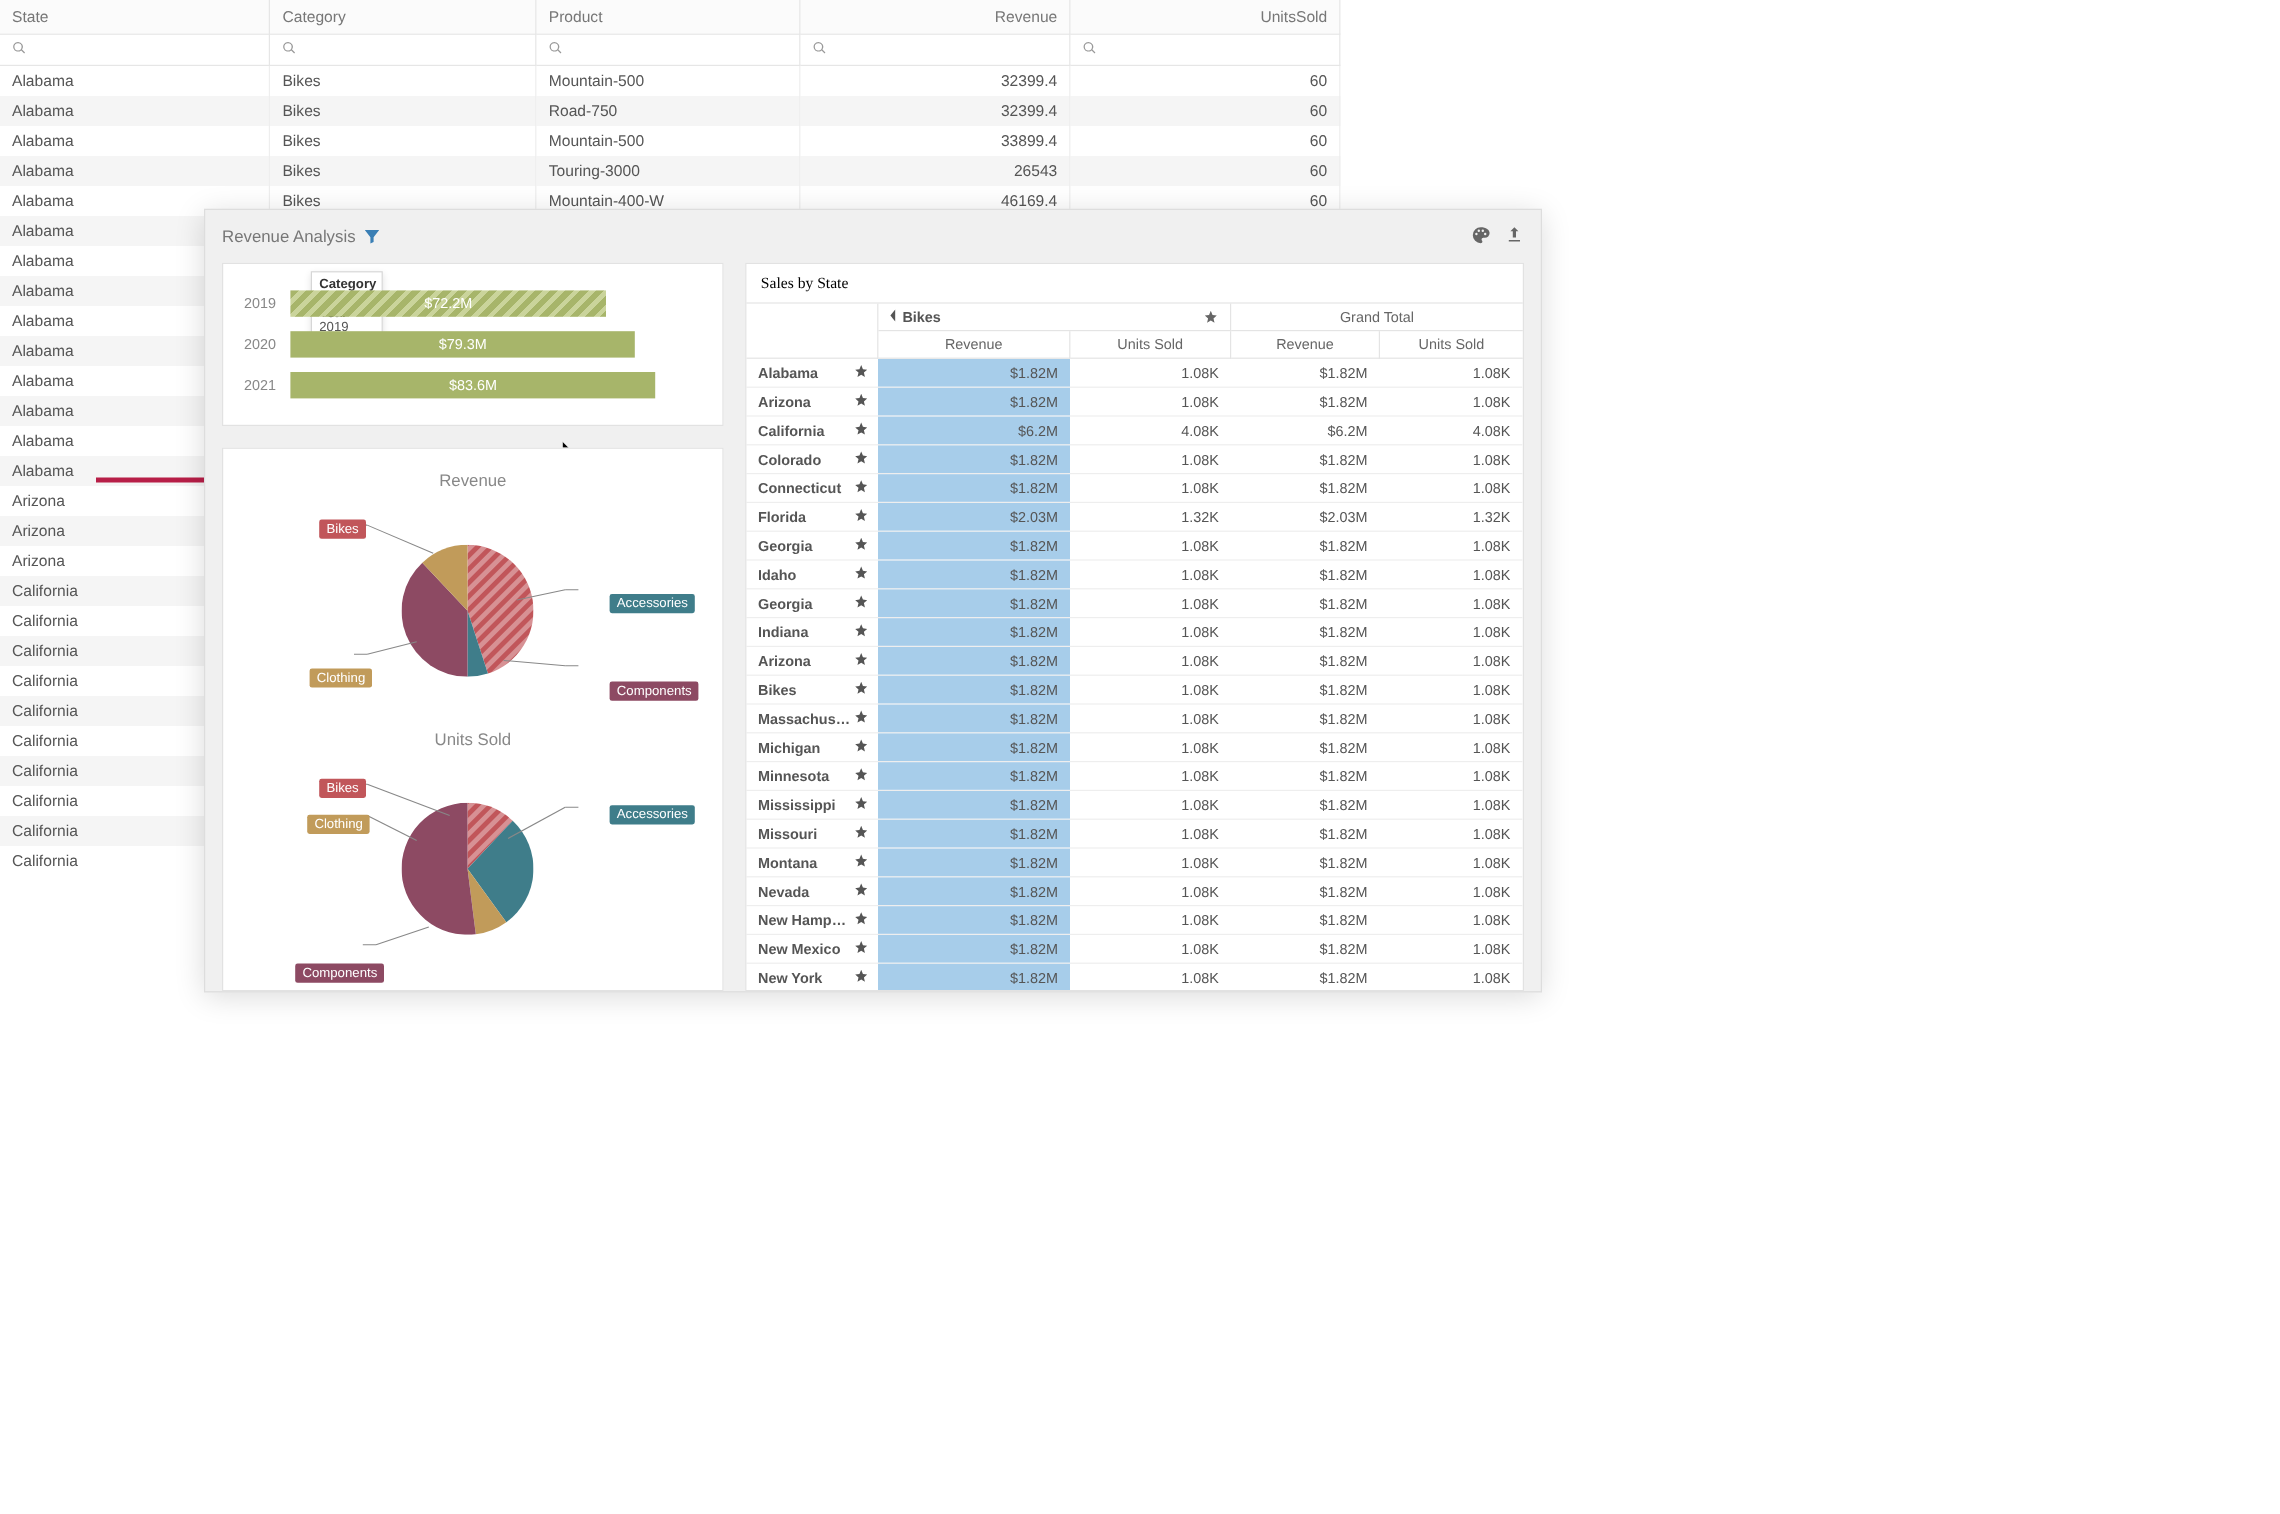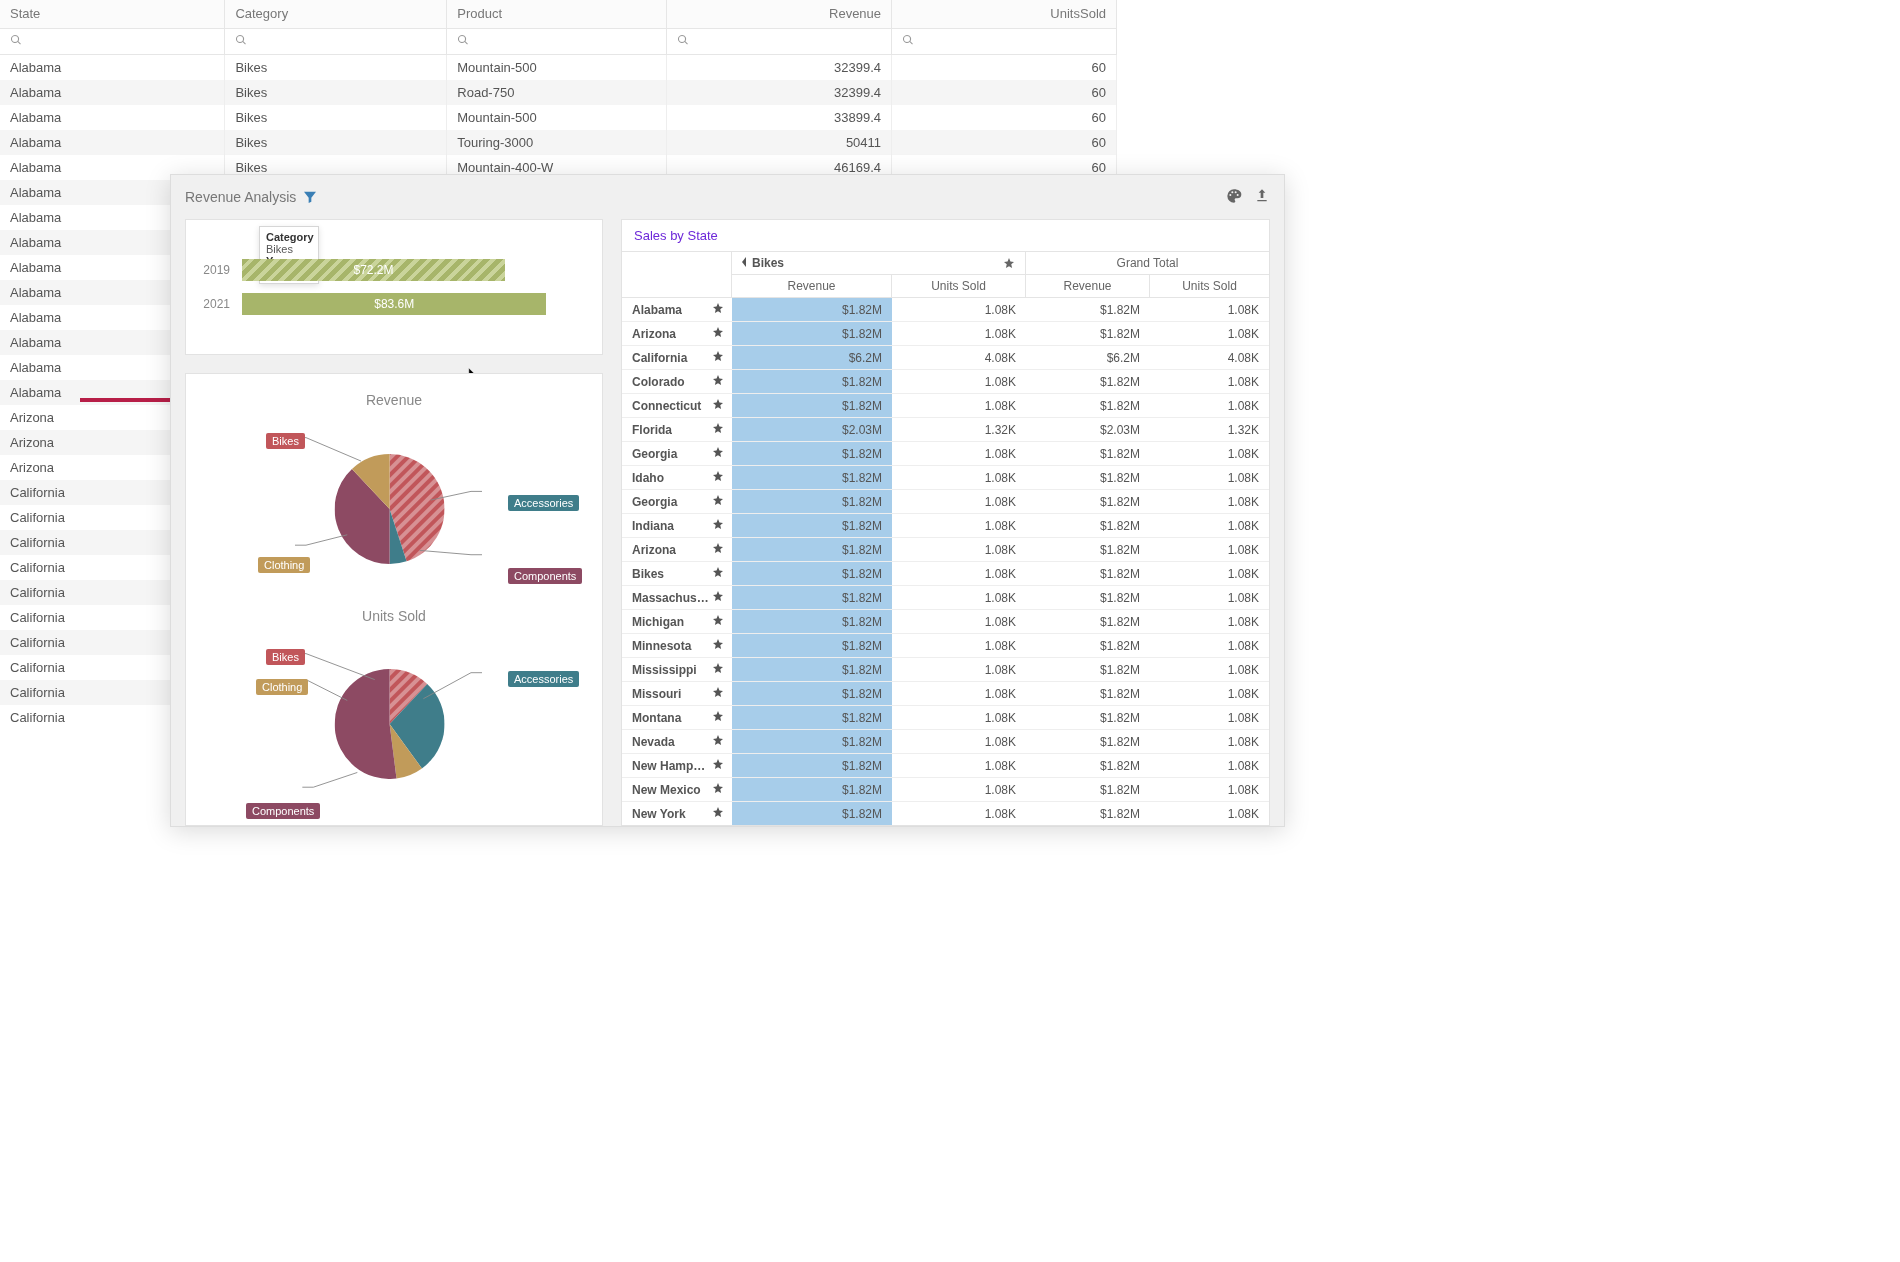--- a/index.html
+++ b/index.html
@@ -58,21 +58,21 @@
 .piecard { flex: 1; padding: 14px 10px; display: flex; flex-direction: column; align-items: center; gap: 8px; overflow: hidden;}
 .pie-title { color:#888; font-size: 14px; margin: 4px 0 6px 0; }
 .pie-wrap { position: relative; width: 100%; height: 200px; }
 .pie { position: absolute; left: 50%; top: 50%; transform: translate(-54%, -50%); }
 .legend { position: absolute; background: var(--lc); color:#fff; font-size: 11px; padding: 2px 6px; border-radius: 2px;}
 .leader { position: absolute; width:100%; height:100%; top:0; left:0; pointer-events:none; }
 .leader line { stroke:#888; stroke-width:1;}
 
 
 .sales { height: 100%; display: flex; flex-direction: column; }
-.sales-title { padding: 8px 12px; color:#6d28d9; font-size: 13px; }
+.sales-title { padding: 8px 12px; color:#000000; font-size: 13px; font-family: Liberation Serif, serif; }
 .sales-head { display: grid; grid-template-columns: 110px 160px 134px 124px 119px; border-top:1px solid #e4e4e4;}
 .sh-state { grid-row: 1 / span 2; border-right:1px solid #e4e4e4; border-bottom:1px solid #e4e4e4; }
 .sh-bikes { grid-column: 2 / span 2; display:flex; align-items:center; justify-content:space-between; padding: 4px 10px; border-bottom:1px solid #e4e4e4; border-right:1px solid #e4e4e4; color:#555; font-weight:600; font-size:12px;}
 .sh-grand { grid-column: 4 / span 2; text-align:center; padding: 4px 10px; border-bottom:1px solid #e4e4e4; color:#666; font-size:12px;}
 .sh-sub { text-align:center; padding: 4px 6px; border-right:1px solid #e4e4e4; border-bottom:1px solid #e4e4e4; color:#666; font-size:12px;}
 .sh-sub:last-child { border-right: none; }
 .sales-head svg { width:12px; height:12px; fill:#666;}
 .tri { display:inline-block; border-style:solid; border-width:5px 4px 5px 0; border-color: transparent #555 transparent transparent; margin-right:6px; transform: rotate(0deg);}
 
 .sales-body { flex:1; overflow:auto; }
@@ -139,21 +139,21 @@
         <td>Alabama</td>
         <td>Bikes</td>
         <td>Mountain-500</td>
         <td class="right">33899.4</td>
         <td class="right">60</td>
       </tr>
       <tr>
         <td>Alabama</td>
         <td>Bikes</td>
         <td>Touring-3000</td>
-        <td class="right">50411</td>
+        <td class="right">26543</td>
         <td class="right">60</td>
       </tr>
       <tr>
         <td>Alabama</td>
         <td>Bikes</td>
         <td>Mountain-400-W</td>
         <td class="right">46169.4</td>
         <td class="right">60</td>
       </tr>
       <tr>
@@ -346,20 +346,26 @@
           <b>Category</b><br>
           <span>Bikes</span><br>
           <b>Year</b><br>
           <span>2019</span>
         </div>
         <div id="bar-rows">
             <div class="bar-row">
               <div class="bar-year">2019</div>
     <div class="bar-track">
                 <div class="bar-fill hatched" style="width:76%">$72.2M</div>
+              </div>
+            </div>
+            <div class="bar-row">
+              <div class="bar-year">2020</div>
+    <div class="bar-track">
+                <div class="bar-fill " style="width:83%">$79.3M</div>
               </div>
             </div>
             <div class="bar-row">
               <div class="bar-year">2021</div>
     <div class="bar-track">
                 <div class="bar-fill " style="width:88%">$83.6M</div>
               </div>
             </div>
           </div>
       </div>

